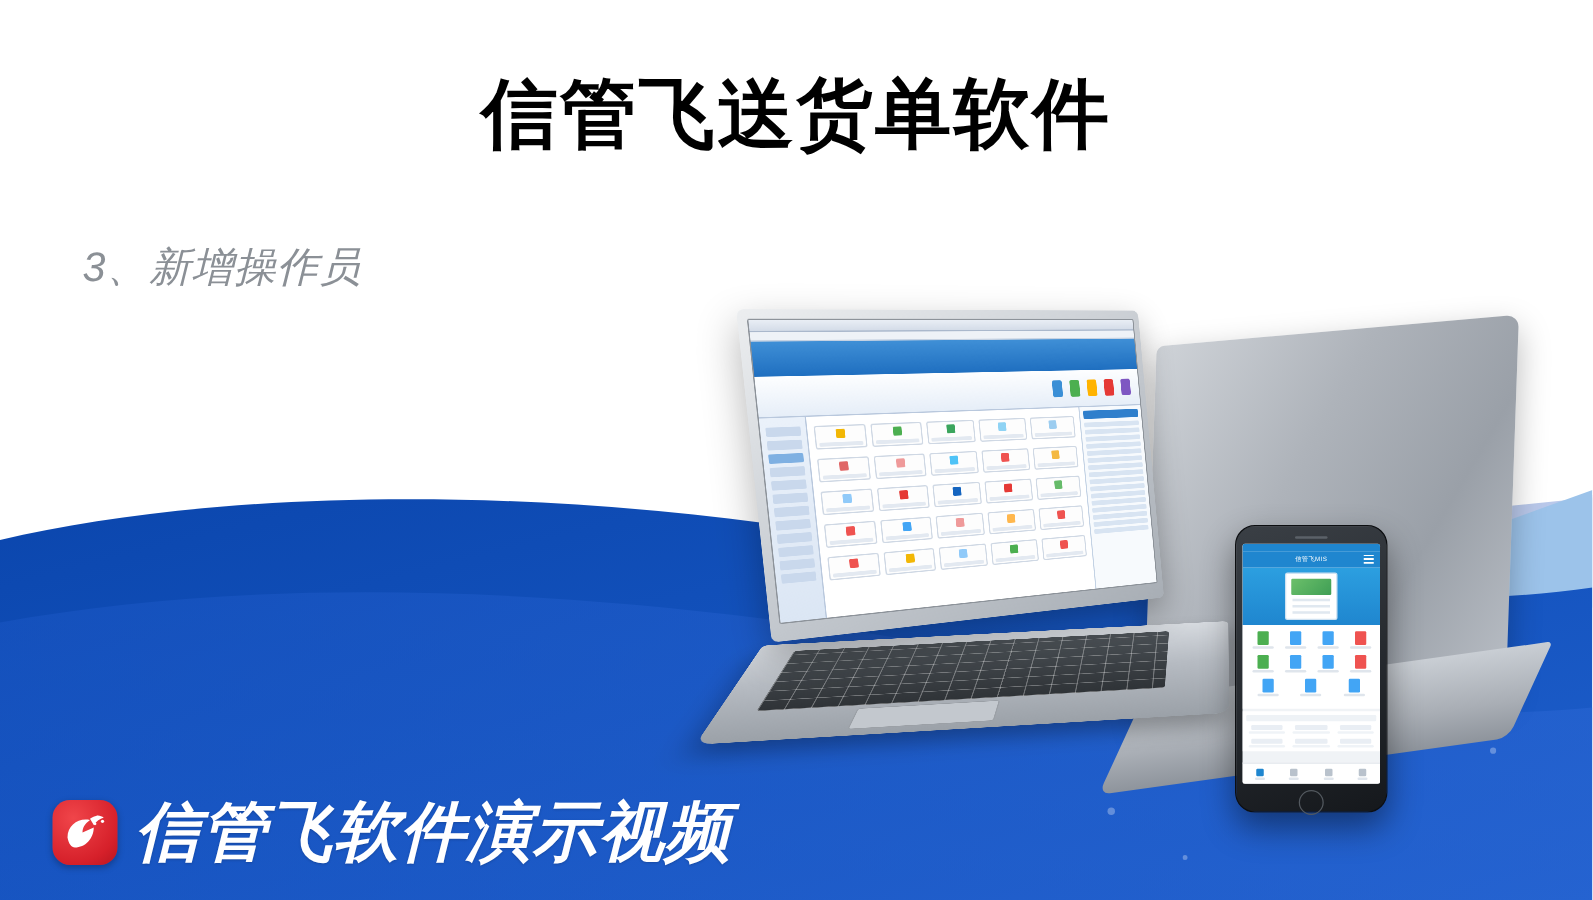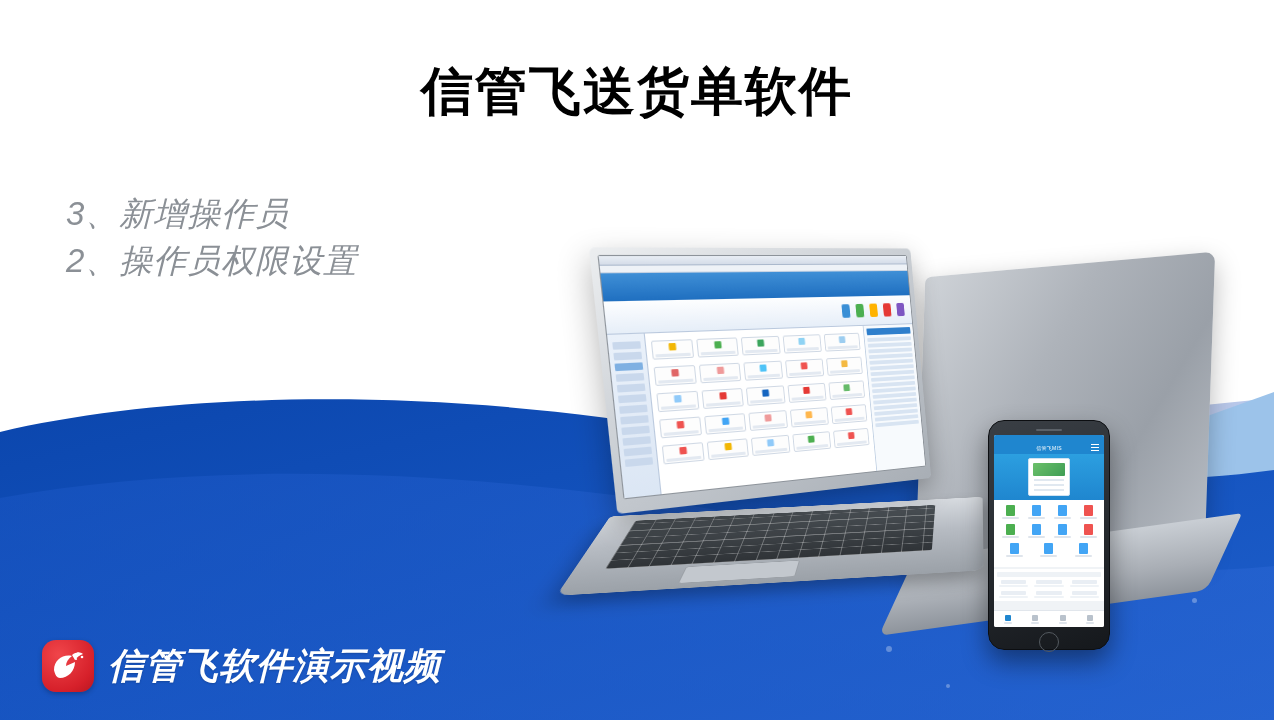--- a/index.html
+++ b/index.html
@@ -7,21 +7,21 @@
   body{width:1274px;height:720px;overflow:hidden;
        font-family:"Liberation Sans","DejaVu Sans",sans-serif;}
   #stage{position:relative;width:1274px;height:720px;background:#ffffff;overflow:hidden;}
 
   
   .bg-layer{position:absolute;left:0;top:0;width:1274px;height:720px;}
 
   
   .title{
     position:absolute;left:0;top:48px;width:1274px;text-align:center;
-    font-size:52px;line-height:86px;font-weight:bold;color:#000000;
+    font-size:61px;line-height:86px;font-weight:bold;color:#000000;
     letter-spacing:2px;white-space:nowrap;
   }
 
   
   .content-block{position:absolute;left:58px;top:190px;}
   .content-line{
     font-style:italic;font-weight:500;color:#8b9096;
     font-size:33px;line-height:47px;letter-spacing:1px;white-space:nowrap;
   }
   .content-line.lead{margin-bottom:4px;}
@@ -158,21 +158,21 @@
   .ph-tab em{display:block;width:8px;height:2px;background:#dfe5ec;border-radius:1px;}
 
   
   .brandbar{position:absolute;left:42px;bottom:28px;display:flex;align-items:center;}
   .logo{
     width:52px;height:52px;border-radius:14px;
     background:radial-gradient(circle at 32% 28%,#f0454a,#d6202a 70%,#b81620);
     position:relative;flex:0 0 auto;box-shadow:0 2px 5px rgba(0,0,0,.25);
   }
   .brandname{
-    margin-left:14px;color:#ffffff;font-size:36px;font-weight:bold;font-style:italic;
+    margin-left:14px;color:#ffffff;font-size:52px;font-weight:bold;font-style:italic;
     letter-spacing:1px;line-height:46px;white-space:nowrap;
     text-shadow:0 1px 2px rgba(0,0,0,.18);
   }
   .tagline{
     margin-left:16px;color:#f7e53f;font-size:16px;font-weight:bold;font-style:italic;
     white-space:nowrap;padding-bottom:3px;letter-spacing:.4px;
   }
   .dot{position:absolute;border-radius:50%;background:rgba(255,255,255,.30);}
 </style>
 </head>
@@ -200,21 +200,20 @@
 
     <path d="M0,432 C170,392 430,385 700,432 C930,472 1120,492 1274,470 L1274,720 L0,720 Z" fill="url(#gDark)"></path>
 
     <path d="M0,498 C230,456 520,470 830,530 C1010,566 1150,578 1274,566 L1274,720 L0,720 Z" fill="url(#gMid)" opacity="0.55"></path>
   </svg>
 
   <div class="title">信管飞送货单软件</div>
 
   <div class="content-block">
     <div class="content-line item">3、新增操作员</div>
-    <div class="content-line item">2、操作员权限设置</div>
   </div>
 
   <div class="devices">
 
     <div class="laptop-back">
       <div class="kb-hint"></div>
     </div>
 
     <div class="laptop-front">
       <div class="lf-base">

